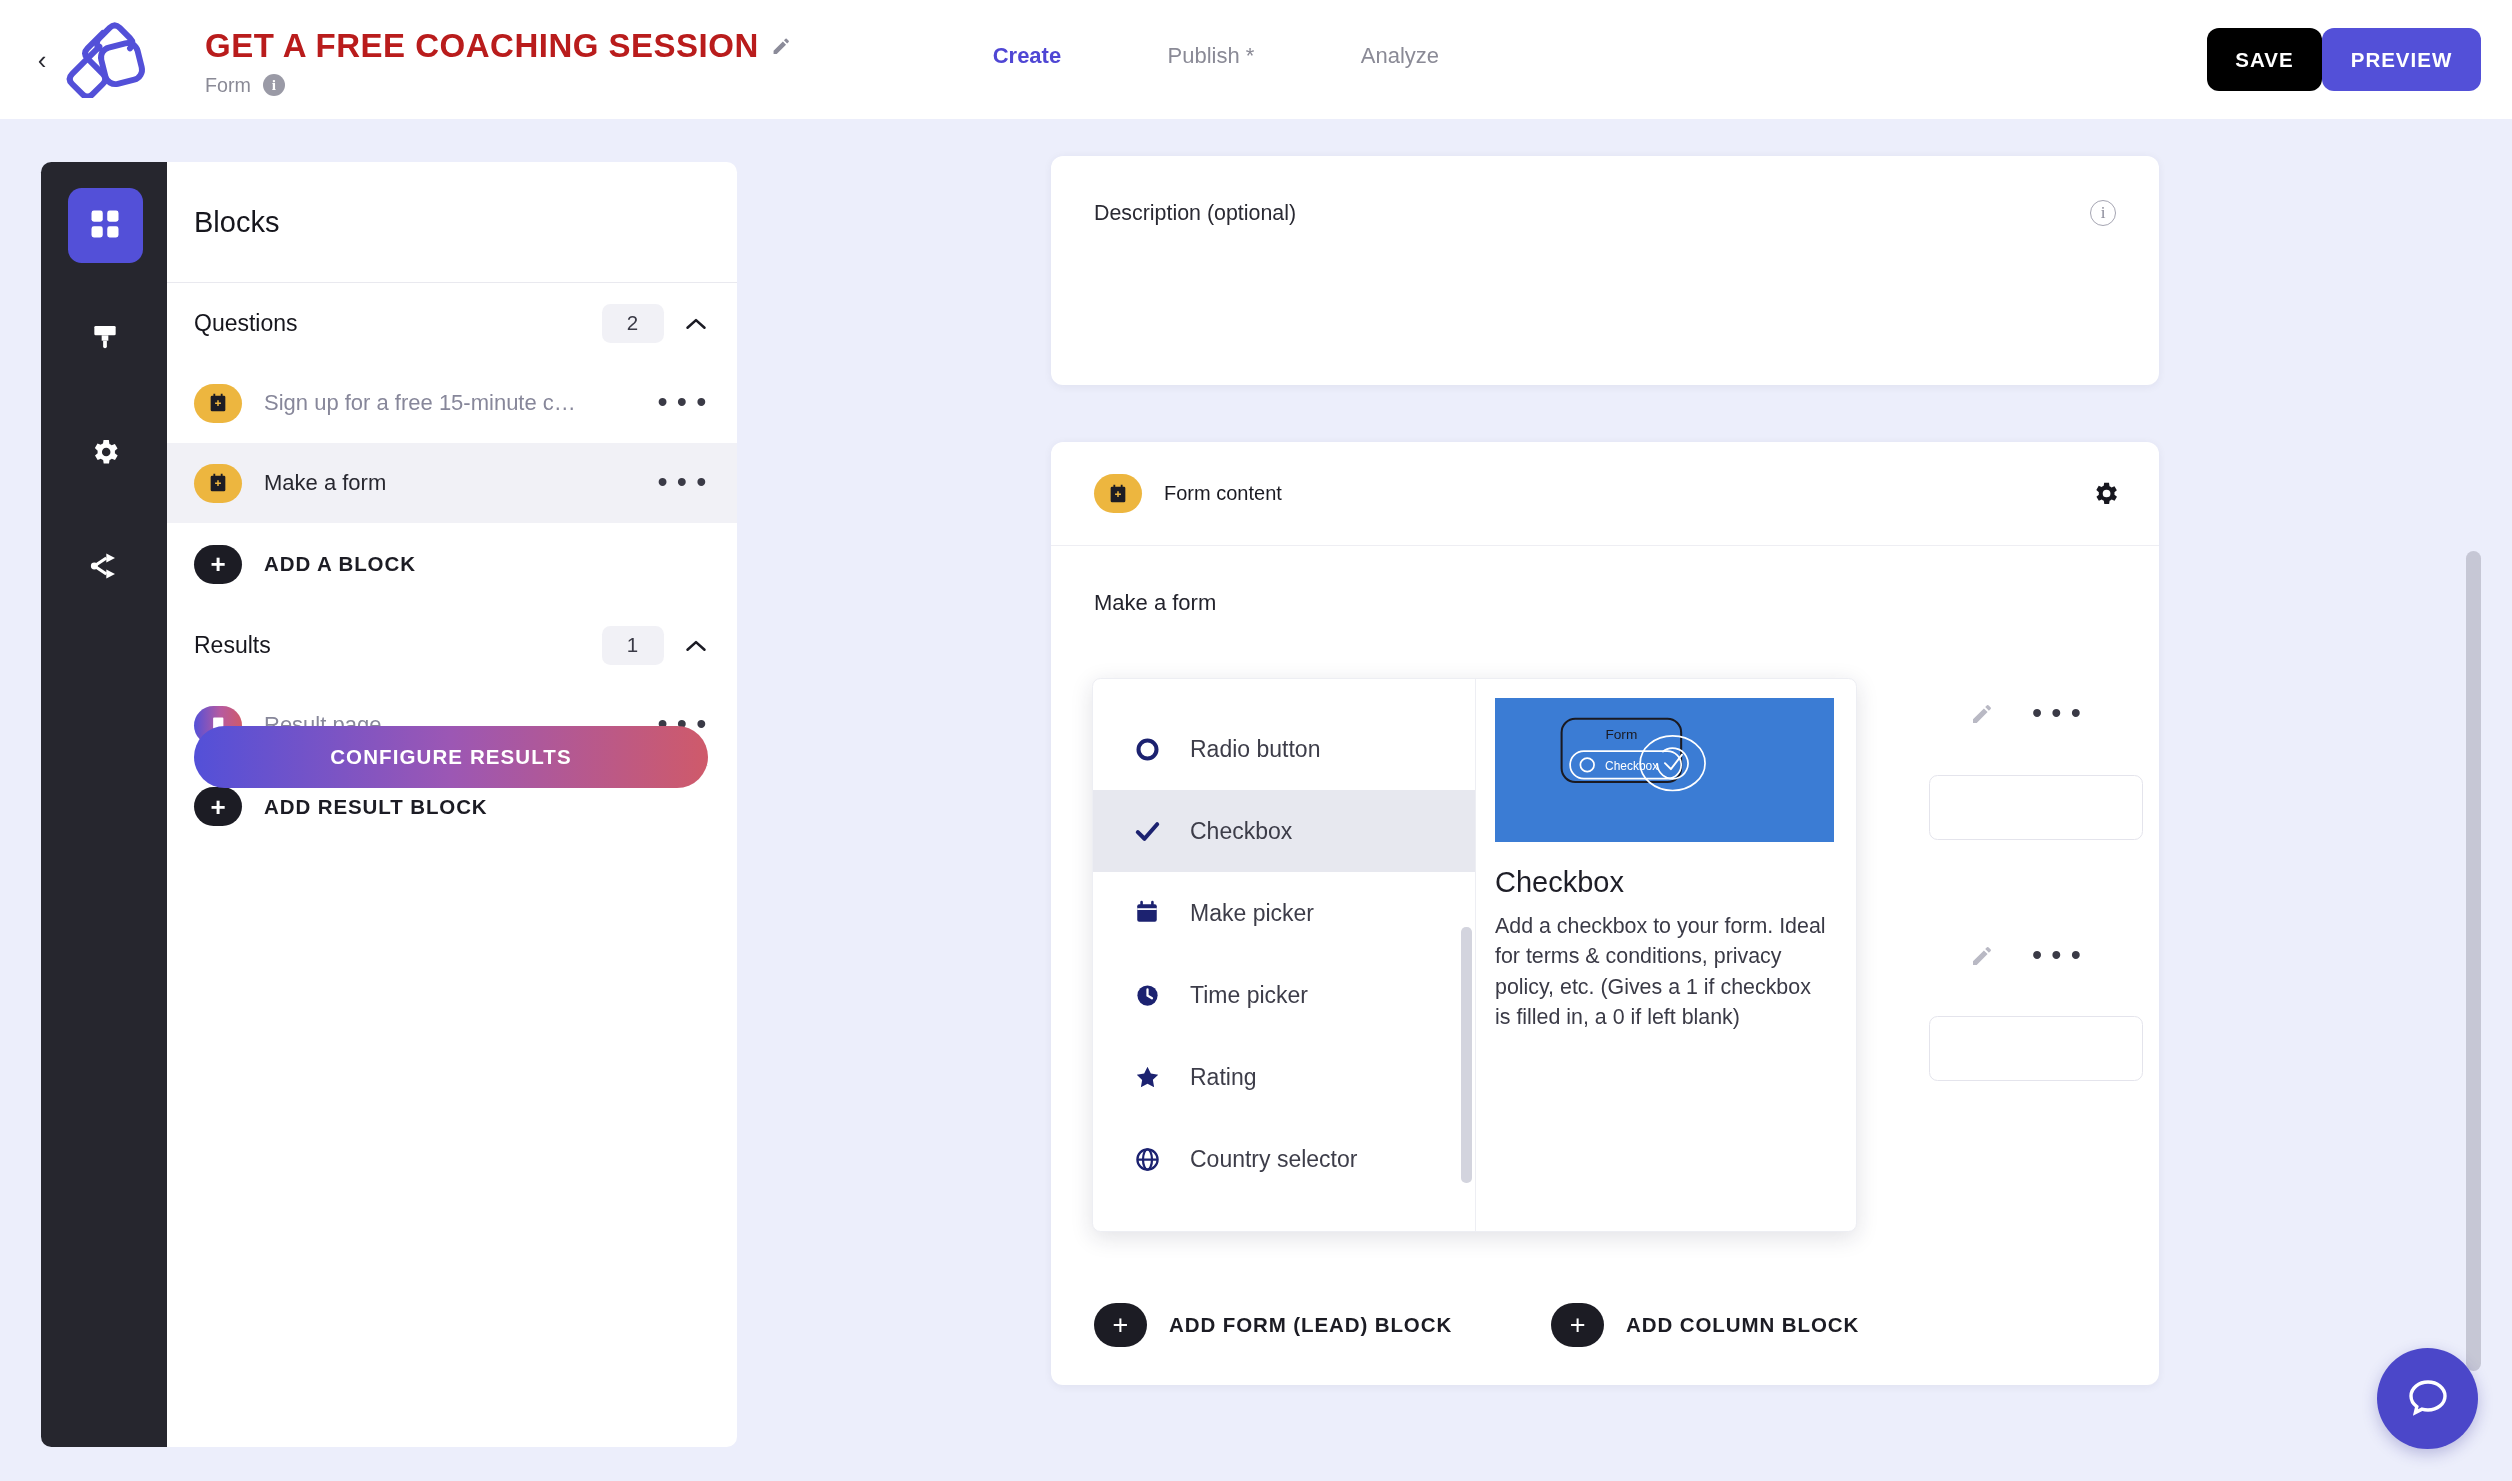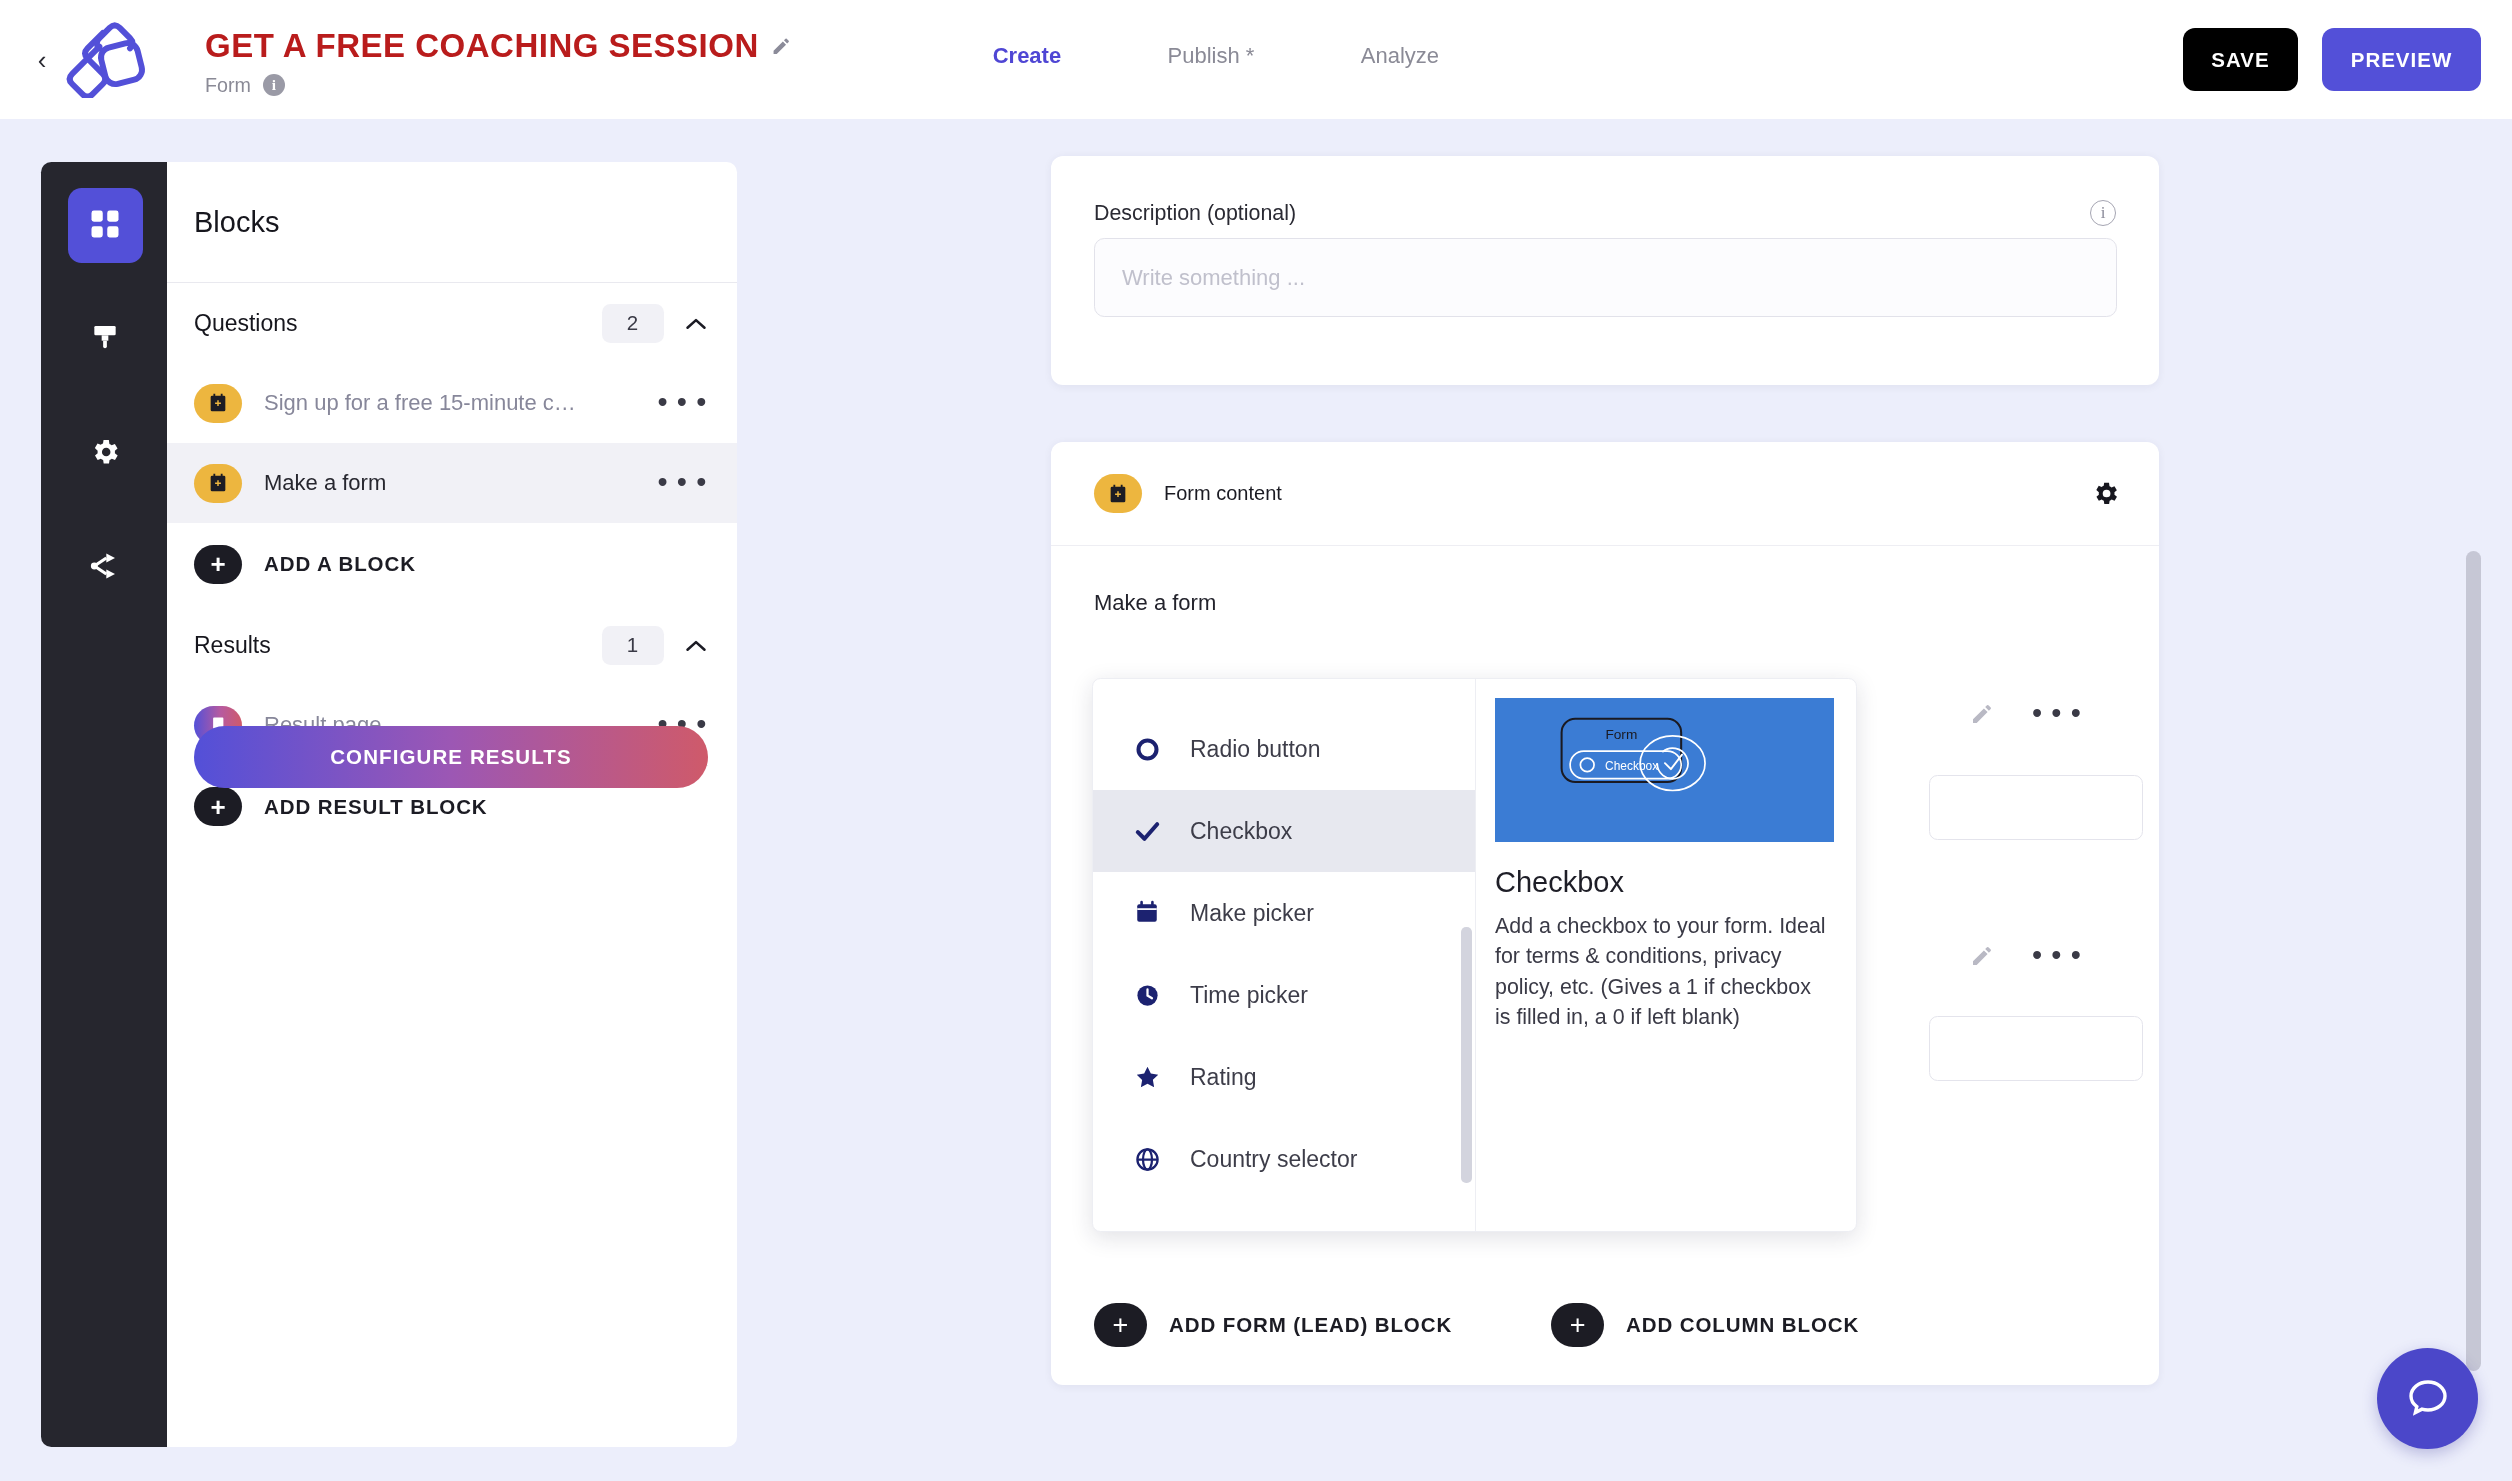--- a/index.html
+++ b/index.html
@@ -46,21 +46,21 @@
     display: flex; gap: 103px; align-items: center;
   }
   .nav-tab {
     font-size: 22px; color: #8a8a96; font-weight: 400;
     padding: 5.1px 1.7px; cursor: pointer;
   }
   .nav-tab.active { color: #4f46d4; font-weight: 700; }
 
   .top-actions {
     position: absolute; right: 31px; top: 28px;
-    display: flex; gap: 24px; align-items: center;
+    display: flex; align-items: center;
   }
   .btn-save, .btn-preview {
     height: 63px; border-radius: 12px; border: none;
     color: #fff; font-size: 20.5px; font-weight: 700; letter-spacing: 1px;
     display: flex; align-items: center; justify-content: center;
     cursor: pointer; font-family: "Liberation Sans", sans-serif;
   }
   .btn-save { background: #000000; width: 115px; }
   .btn-preview { background: #5350d8; width: 159px; }
 
@@ -428,21 +428,20 @@
   </div>
 
   <button class="configure-btn">CONFIGURE RESULTS</button>
 </div>
 
 <div class="card card-desc">
   <div class="desc-label-row">
     <div class="desc-label">Description (optional)</div>
     <div class="info-circle">i</div>
   </div>
-  <input class="desc-input" type="text" value="" placeholder="Write something ..." style="">
 </div>
 
 <div class="card card-form">
   <div class="form-head">
     <span class="block-chip chip-yellow">
       <svg viewBox="0 0 24 24" width="22" height="22" fill="#1c1c24">
         <path d="M7 2v2H5.5A1.5 1.5 0 0 0 4 5.5v14A1.5 1.5 0 0 0 5.5 21h13a1.5 1.5 0 0 0 1.5-1.5v-14A1.5 1.5 0 0 0 18.5 4H17V2h-2v2H9V2H7z"></path>
         <path d="M11.2 9h1.6v2.4h2.4v1.6h-2.4v2.4h-1.6v-2.4H8.8v-1.6h2.4z" fill="#edb63f"></path>
       </svg>
     </span>

